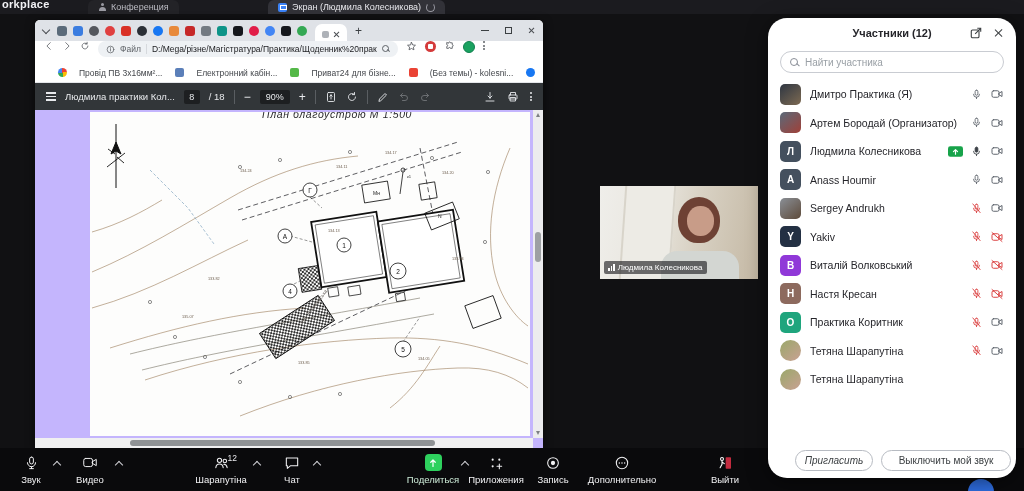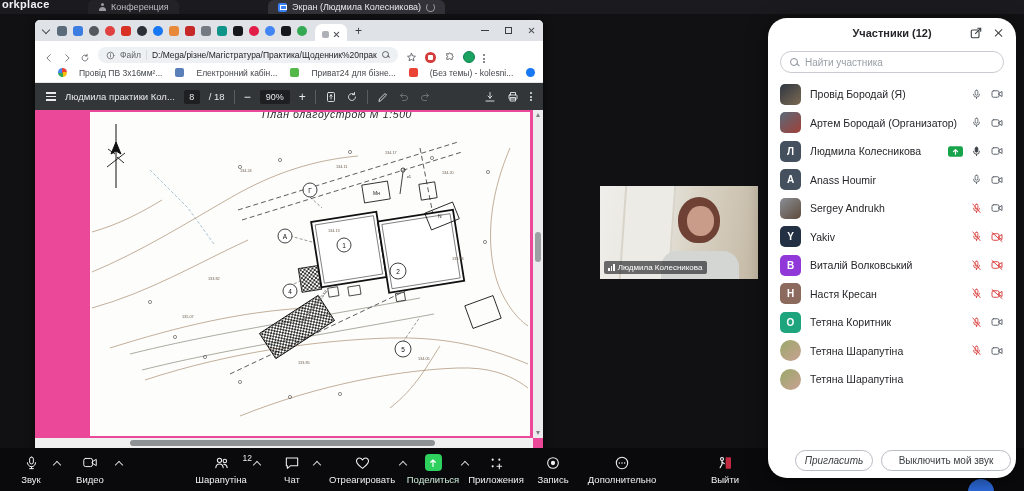--- a/index.html
+++ b/index.html
@@ -31,21 +31,21 @@
   .active-tab{width:32px;height:17px;background:#fff;border-radius:7px 7px 0 0;margin-left:5px;display:flex;align-items:flex-end;justify-content:center;gap:4px;align-self:flex-end;padding-bottom:3px;}
   .tab-dot{width:7px;height:7px;border-radius:2px;background:#aeb2b8;}
   .x-icon{position:relative;width:7px;height:7px;}
   .x-icon::before,.x-icon::after{content:"";position:absolute;left:3px;top:0;width:1.3px;height:7px;background:#4a4d52;}
   .x-icon::before{transform:rotate(45deg);}  .x-icon::after{transform:rotate(-45deg);}
   .newtab{margin-left:8px;color:#3c4043;font-size:12px;line-height:10px;}
   .win-controls{position:absolute;right:8px;top:0;height:21px;display:flex;gap:16px;align-items:center;}
   .wc-min{width:8px;height:1.4px;background:#3c4043;}
   .wc-max{width:7px;height:7px;border:1.3px solid #3c4043;}
 
-  .addressbar{height:22px;background:#fff;display:flex;align-items:flex-end;padding:0 9px;gap:8px;}
+  .addressbar{height:22px;background:#fff;display:flex;align-items:flex-start;padding:0 9px;gap:8px;}
   .nav-svg{fill:none;stroke:#5f6368;stroke-width:2;stroke-linecap:round;stroke-linejoin:round;}
   .omnibox{width:300px;height:16px;background:#eef1f4;border-radius:9px;display:flex;align-items:center;padding:0 8px;gap:5px;font-size:8.5px;color:#202124;overflow:hidden;}
   .chip-label{color:#5f6368;white-space:nowrap;}
   .chip-sep{width:1px;height:10px;background:#d6d9dd;flex:0 0 auto;}
   .url{white-space:nowrap;overflow:hidden;flex:1;color:#202124;}
   .i-mag{width:8px;height:8px;position:relative;flex:0 0 auto;}
   .i-mag::before{content:"";position:absolute;left:0;top:0;width:5px;height:5px;border:1.2px solid #5f6368;border-radius:50%;}
   .i-mag::after{content:"";position:absolute;left:5px;top:5px;width:3px;height:1.2px;background:#5f6368;transform:rotate(45deg);}
   .ext-red{width:11px;height:11px;border-radius:50%;background:#d43b3b;position:relative;}
   .ext-red::after{content:"";position:absolute;left:3px;top:3px;width:5px;height:5px;background:#fff;border-radius:1px;}
@@ -67,21 +67,21 @@
   .pt-burger i{width:10px;height:1.4px;background:#e8eaed;}
   .pt-title{max-width:112px;overflow:hidden;white-space:nowrap;}
   .pt-box{min-width:16px;height:14px;background:#1d1f21;border-radius:2px;display:flex;align-items:center;justify-content:center;padding:0 3px;font-size:9px;}
   .pt-sep{width:1px;height:14px;background:#5a5e62;}
   .pt-svg{fill:none;stroke:#e8eaed;stroke-width:1.8;stroke-linecap:round;stroke-linejoin:round;}
   .dim{opacity:.35;}
   .pt-right{margin-left:auto;display:flex;gap:11px;align-items:center;}
   .pt-dots{display:flex;flex-direction:column;gap:1.5px;}
   .pt-dots i{width:2px;height:2px;border-radius:50%;background:#e8eaed;}
 
-  .pdf-canvas{position:relative;height:338px;background:#ec4899;overflow:hidden;text-align:center;}
+  .pdf-canvas{position:relative;height:338px;background:#c4b5fd;overflow:hidden;text-align:center;}
   .page{position:absolute;left:55px;top:2px;width:440px;height:324px;background:#fdfdfc;overflow:hidden;}
   .vscroll{position:absolute;right:0;top:0;width:10px;height:328px;background:#ececee;}
   .vthumb{position:absolute;left:2px;top:122px;width:6px;height:30px;background:#9da0a3;border-radius:3px;}
   .varr{position:absolute;left:2.5px;width:0;height:0;border-left:2.8px solid transparent;border-right:2.8px solid transparent;}
   .varr.up{top:3px;border-bottom:4px solid #7c7f83;}
   .varr.dn{bottom:3px;border-top:4px solid #7c7f83;}
   .hscroll{position:absolute;left:0;bottom:0;height:10px;width:498px;background:#f0f0f1;}
   .hthumb{position:absolute;left:95px;top:2px;width:305px;height:6px;background:#8f9295;border-radius:3px;}
 
   
@@ -95,21 +95,21 @@
   .bars{display:flex;align-items:flex-end;gap:1px;}
   .bars i{width:1.6px;background:#fff;}
   .bars i:nth-child(1){height:3px;} .bars i:nth-child(2){height:5px;} .bars i:nth-child(3){height:7px;}
 
   
   .footer{position:absolute;left:0;top:448px;width:1024px;height:43px;background:#0a0a0c;color:#f1f1f3;}
   .tb{position:absolute;top:5px;text-align:center;font-size:9.5px;}
   .tb-ico{height:19px;display:flex;align-items:center;justify-content:center;margin-bottom:2px;position:relative;}
   .ico{fill:none;stroke:#f0f0f2;stroke-width:1.6;stroke-linecap:round;stroke-linejoin:round;}
   .chev{position:absolute;width:6px;height:6px;border-right:1.4px solid #cfcfd4;border-bottom:1.4px solid #cfcfd4;transform:rotate(-135deg);top:9px;right:-4px;}
-  .tb-badge{position:absolute;top:0;right:4px;font-size:8.5px;color:#e8e8ec;}
+  .tb-badge{position:absolute;top:0;right:19px;font-size:8.5px;color:#e8e8ec;}
   .share-box{width:17px;height:17px;border-radius:4px;background:#2ed15e;display:flex;align-items:center;justify-content:center;}
   .share-arrow{stroke:#fff;stroke-width:2.4;}
   .lbl-share{color:#cfeeda;}
 
   
   .panel{position:absolute;left:768px;top:18px;width:248px;height:460px;background:#fff;border-radius:19px;box-shadow:0 4px 20px rgba(0,0,0,.5);z-index:5;color:#26262b;}
   .p-head{height:30px;display:flex;align-items:center;justify-content:center;font-weight:bold;font-size:11px;position:relative;}
   .p-pop{position:absolute;right:34px;top:9px;width:12px;height:12px;}
   .p-close{position:absolute;right:13px;top:10px;width:10px;height:10px;}
   .p-close::before,.p-close::after{content:"";position:absolute;left:4.5px;top:0;width:1.4px;height:10px;background:#3c4043;}
@@ -501,29 +501,20 @@
     </div>
     <div class="tb" style="left:268px;width:48px;">
       <div class="tb-ico">
           <svg class="ico" viewBox="0 0 24 24" width="16" height="16">
             <path d="M3.5 4.5h17v11.5H10l-5 4v-4H3.5z"></path>
           </svg>
           <span class="chev"></span>
         </div>
       <span>Чат</span>
     </div>
-    <div class="tb" style="left:322px;width:80px;">
-      <div class="tb-ico">
-          <svg class="ico" viewBox="0 0 24 24" width="17" height="16">
-            <path d="M12 20C7 16.5 3.6 13 3 9.6 2.6 7 4.6 4.5 7.4 4.5c1.9 0 3.4 1 4.6 2.9 1.2-1.9 2.7-2.9 4.6-2.9 2.8 0 4.8 2.5 4.4 5.1C20.4 13 17 16.5 12 20z"></path>
-          </svg>
-          <span class="chev"></span>
-        </div>
-      <span>Отреагировать</span>
-    </div>
     <div class="tb" style="left:402px;width:62px;">
       <div class="tb-ico">
           <span class="share-box">
             <svg class="ico share-arrow" viewBox="0 0 24 24" width="12" height="12">
               <path d="M12 19V6M12 6 7.5 10.5M12 6l4.5 4.5"></path>
             </svg>
           </span>
           <span class="chev"></span>
         </div>
       <span class="lbl-share">Поделиться</span>
@@ -582,21 +573,21 @@
         </svg>
       <span class="p-close"></span>
     </div>
     <div class="p-search">
       <span class="mag"></span>
       <input placeholder="Найти участника" style="">
     </div>
 
     <div class="prow">
       <span class="pav ph1"></span>
-      <span class="pname">Провід Бородай (Я)</span>
+      <span class="pname">Дмитро Практика (Я)</span>
       <span class="picons">
         <svg class="pic" viewBox="0 0 24 24" width="11" height="13">
             <rect x="9" y="2.5" width="6" height="11" rx="3"></rect>
             <path d="M5.5 11.5a6.5 6.5 0 0 0 13 0"></path>
             <path d="M12 18v3"></path>
           </svg>
         <svg class="pic" viewBox="0 0 24 24" width="14" height="12">
             <rect x="2" y="5.5" width="14" height="13" rx="3"></rect>
             <path d="M16 10.5 22 7v10l-6-3.5z"></path>
           </svg>
@@ -713,21 +704,21 @@
           </svg>
         <svg class="pic red" viewBox="0 0 24 24" width="14" height="12">
             <rect x="2" y="5.5" width="14" height="13" rx="3"></rect>
             <path d="M16 10.5 22 7v10l-6-3.5z"></path>
             <line x1="2" y1="3" x2="22" y2="21"></line>
           </svg>
       </span>
     </div>
     <div class="prow">
       <span class="pav lO">О</span>
-      <span class="pname">Тетяна Коритник</span>
+      <span class="pname">Практика Коритник</span>
       <span class="picons">
         <svg class="pic red" viewBox="0 0 24 24" width="11" height="13">
             <rect x="9" y="2.5" width="6" height="11" rx="3"></rect>
             <path d="M5.5 11.5a6.5 6.5 0 0 0 13 0"></path>
             <path d="M12 18v3"></path>
             <line x1="4" y1="2" x2="20" y2="21"></line>
           </svg>
         <svg class="pic" viewBox="0 0 24 24" width="14" height="12">
             <rect x="2" y="5.5" width="14" height="13" rx="3"></rect>
             <path d="M16 10.5 22 7v10l-6-3.5z"></path>

